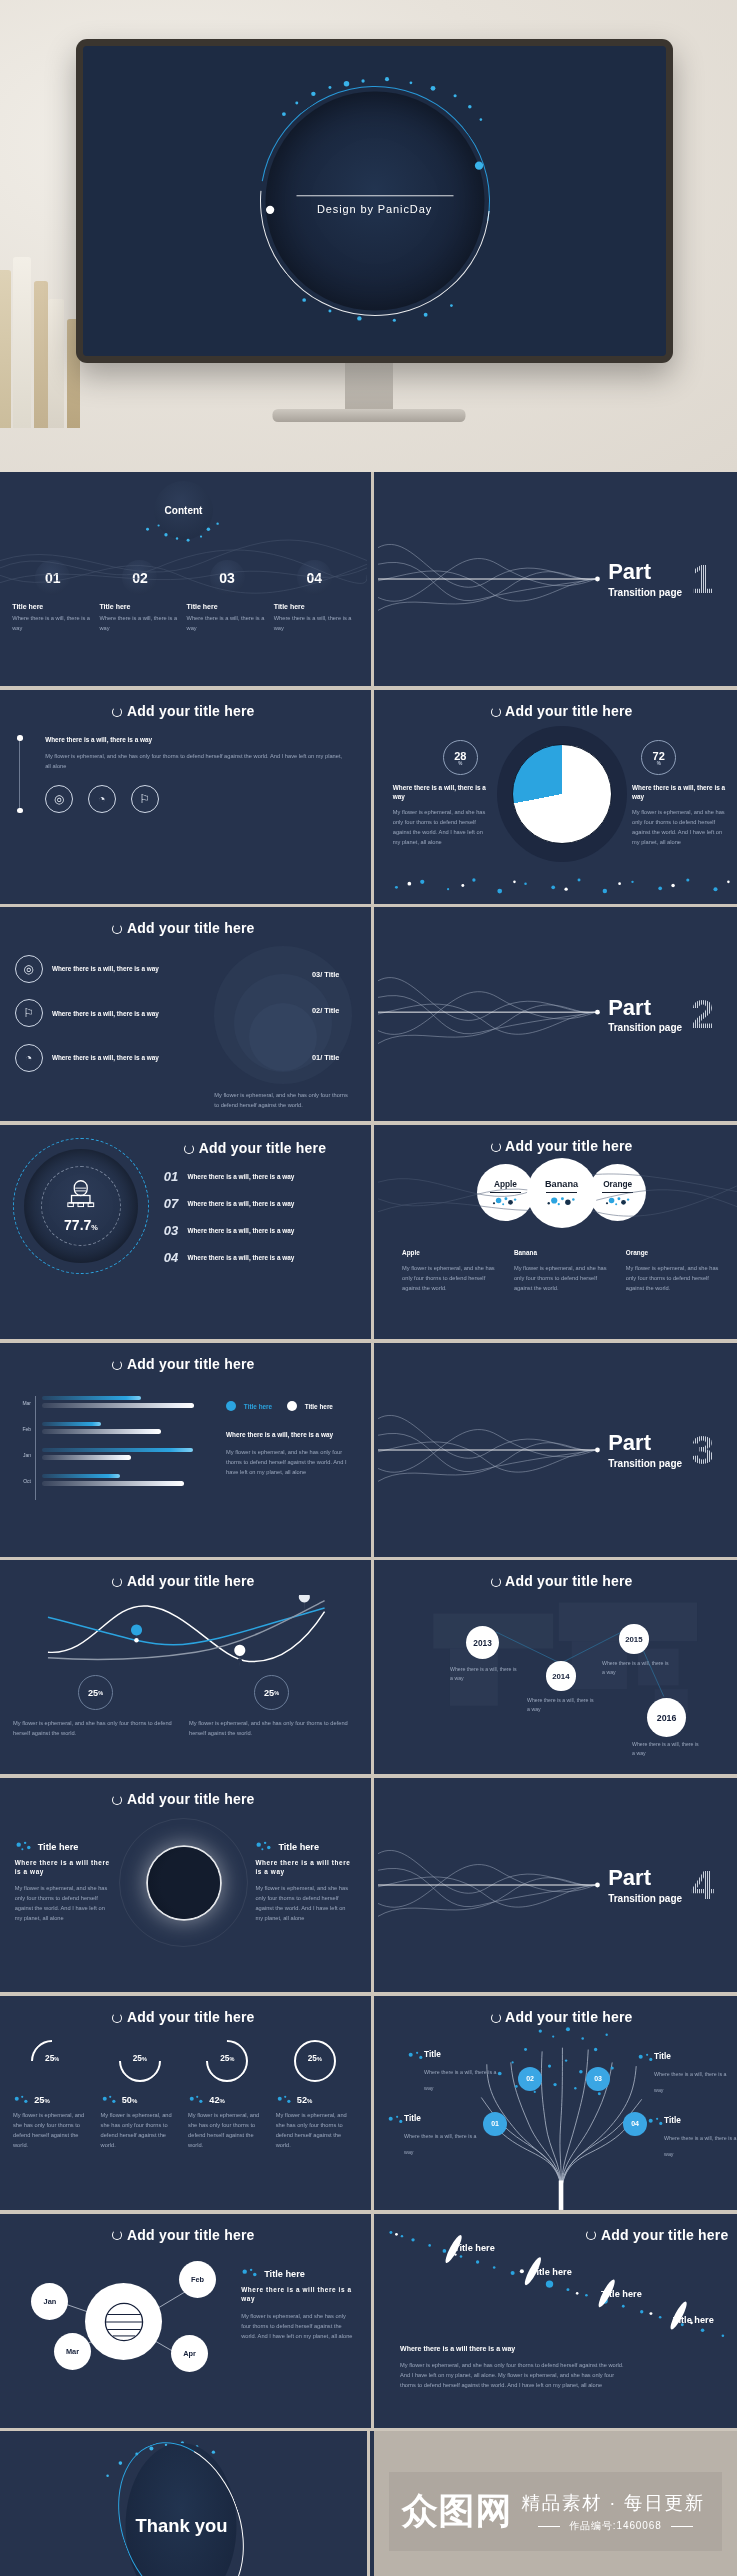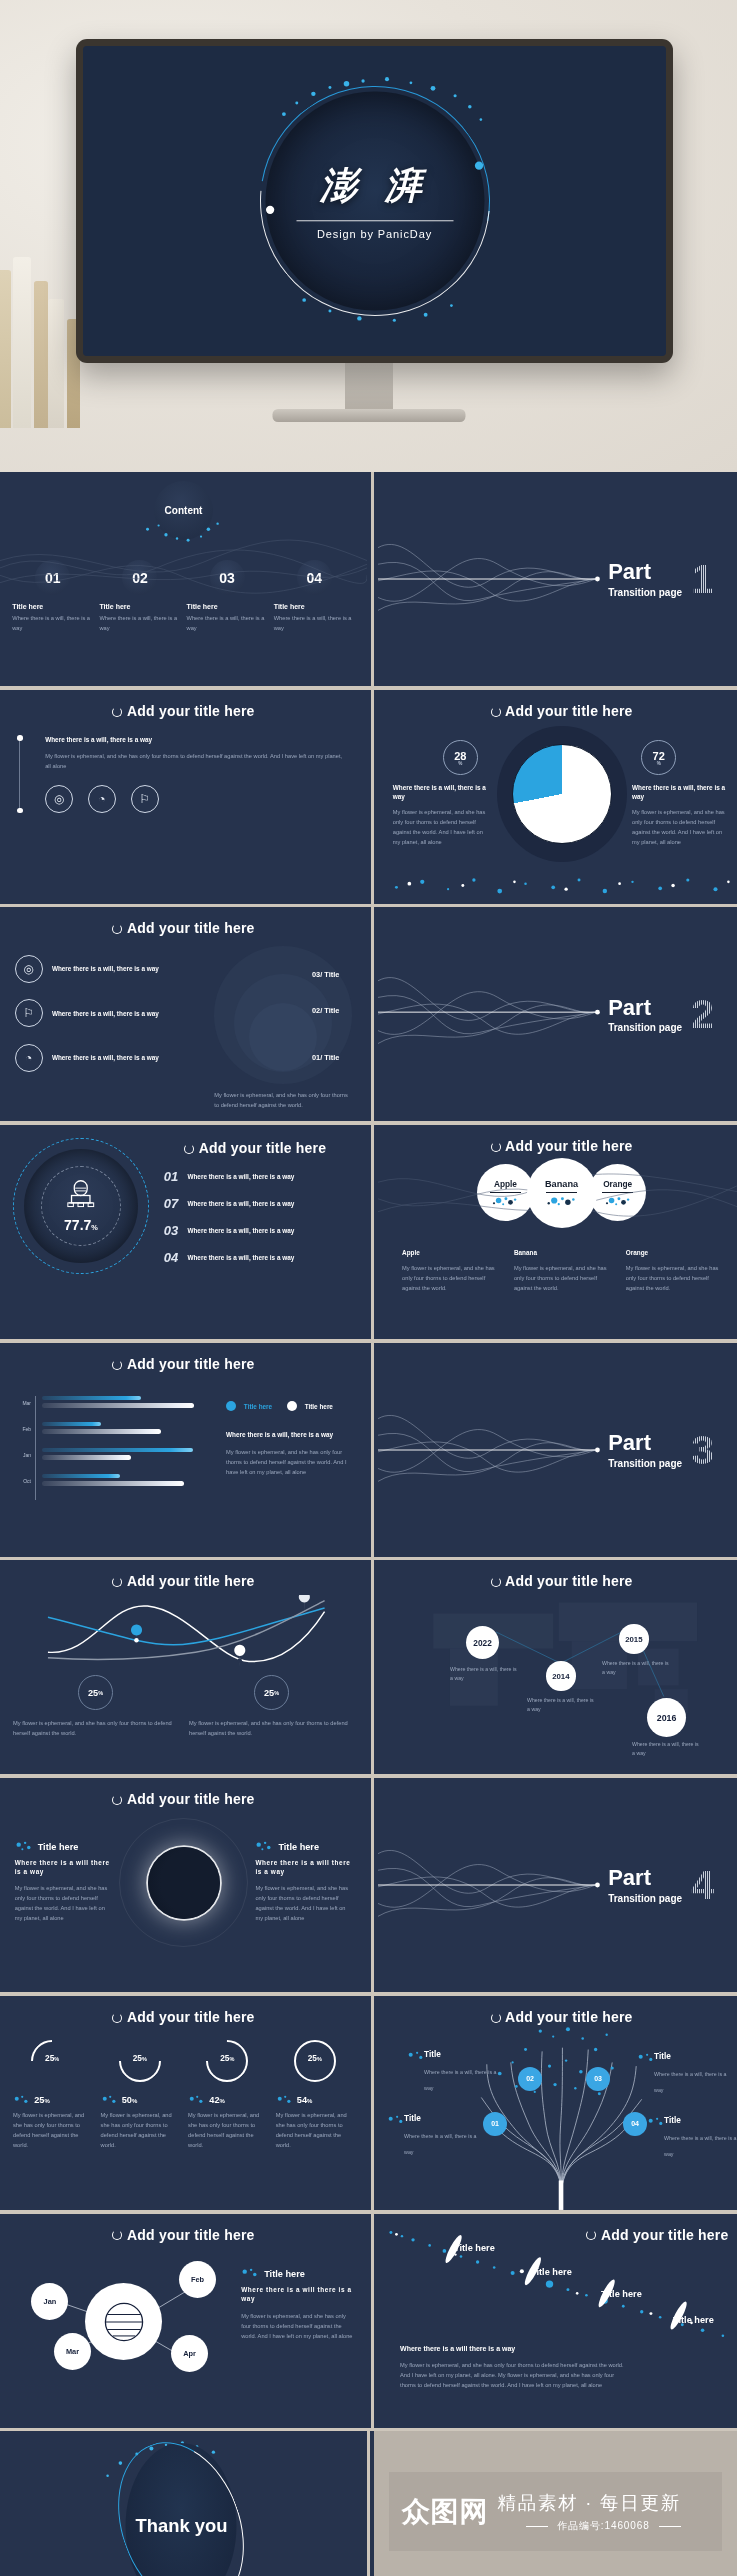--- a/index.html
+++ b/index.html
@@ -220,21 +220,21 @@
     border-bottom-color:transparent;border-right-color:transparent;}
   .ty-ring-w{ position:absolute; left:50%; top:50%; transform:translate(-50%,-50%) rotate(160deg);
     width:118px;height:173px;border-radius:50%;border:1.2px solid #fff;
     border-bottom-color:transparent;border-right-color:transparent;}
   .ty-txt{ position:absolute; left:50%; top:50%; transform:translate(-50%,-50%);
     color:#fff; font-size:18.4px; font-weight:700;}
 
   .wm{ width:367px;height:190px; background:#b9b2a9; position:relative;}
   .wm-inner{ position:absolute; left:14.7px; top:41px; right:14.7px; height:79px;
     background:rgba(0,0,0,.06); display:flex; align-items:center; gap:9.2px; padding:0 13px;}
-  .wm-logo{ color:#fff; font-size:28px; font-weight:700; letter-spacing:0.9px;
+  .wm-logo{ color:#fff; font-size:36px; font-weight:700; letter-spacing:0.9px;
     font-family:"DejaVu Sans", sans-serif;}
   .wm-r1{ color:#fff; font-size:18.4px; letter-spacing:1.8px;}
   .wm-r2{ color:#fff; font-size:10px; letter-spacing:0.9px; text-align:center;
     display:flex;align-items:center;gap:9.2px;justify-content:center;margin-top:3.7px;}
   .wm-r2 i{ display:block;width:22px;height:0.9px;background:#fff;}
   svg.bgwave{ position:absolute; inset:0; width:100%; height:100%; pointer-events:none;}
 </style>
 </head>
 <body>
 
@@ -273,21 +273,20 @@
             <circle cx="268" cy="288" r="1.6"></circle>
           <circle cx="300" cy="296" r="2.4"></circle>
             <circle cx="338" cy="298" r="1.7"></circle>
           <circle cx="372" cy="292" r="2.1"></circle>
             <circle cx="400" cy="282" r="1.5"></circle>
         </g>
         <circle cx="203" cy="178" r="4.5" fill="#fff"></circle>
         <circle cx="430" cy="130" r="4.5" fill="#39b3ea"></circle>
       </svg>
       <div class="hero-title">
-        <div class="hero-cn">澎 湃</div>
         <div class="hero-rule"></div>
         <div class="hero-sub">Design  by PanicDay</div>
       </div>
     </div>
   </div>
 </div>
 
 <div class="deck">
 
 <div class="row">
@@ -747,21 +746,21 @@
         <rect x="300" y="140" width="36" height="26" opacity=".4"></rect>
       </g>
       <g stroke="#2b6e99" stroke-width=".8" fill="none">
         <line x1="128" y1="78" x2="198" y2="112"></line>
         <line x1="198" y1="112" x2="276" y2="72"></line>
         <line x1="276" y1="72" x2="310" y2="148"></line>
       </g>
     </svg>
     <div style="position:relative;height:175px;">
       <div class="mapdot" style="left:88px;top:37px;width:33px;height:33px;font-size:8.3px;">
-            <span>2022</span>
+            <span>2013</span>
           </div>
       <div class="map-cap" style="left:72px;top:76px;">Where there is a will, there is a way</div>
       <div class="mapdot" style="left:168px;top:72px;width:29.5px;height:29.5px;font-size:7.8px;">
             <span>2014</span>
           </div>
       <div class="map-cap" style="left:149px;top:107px;">Where there is a will, there is a way</div>
       <div class="mapdot" style="left:241px;top:35px;width:29.5px;height:29.5px;font-size:7.8px;">
             <span>2015</span>
           </div>
       <div class="map-cap" style="left:224px;top:70px;">Where there is a will, there is a way</div>
@@ -894,21 +893,21 @@
         <div class="arcbox">
           <div class="ring" style="border-color:#fff;"></div>
           <div class="lbl"><span>25</span><em>%</em></div>
         </div>
         <div style="display:flex;align-items:center;gap:4.6px;margin-top:13px;">
           <svg width="16.6" height="10" viewBox="0 0 18 11">
             <circle cx="4" cy="4" r="2.2" fill="#2ba4e0"></circle>
                 <circle cx="10" cy="2" r="1.2" fill="#2ba4e0"></circle>
             <circle cx="14" cy="7" r="1.8" fill="#2ba4e0"></circle>
           </svg>
-          <b style="color:#fff;font-size:9.2px;"><span>54</span><em style="font-style:normal;font-size:6px;">%</em></b>
+          <b style="color:#fff;font-size:9.2px;"><span>52</span><em style="font-style:normal;font-size:6px;">%</em></b>
         </div>
         <div class="body-txt" style="margin-top:6.4px;">My flower is ephemeral, and she has only four thorns to defend herself against the world.</div>
       </div>
     </div>
   </div>
 
   <div class="vgap"></div>
 
   <div class="slide sl-h">
     <div class="stitle">

